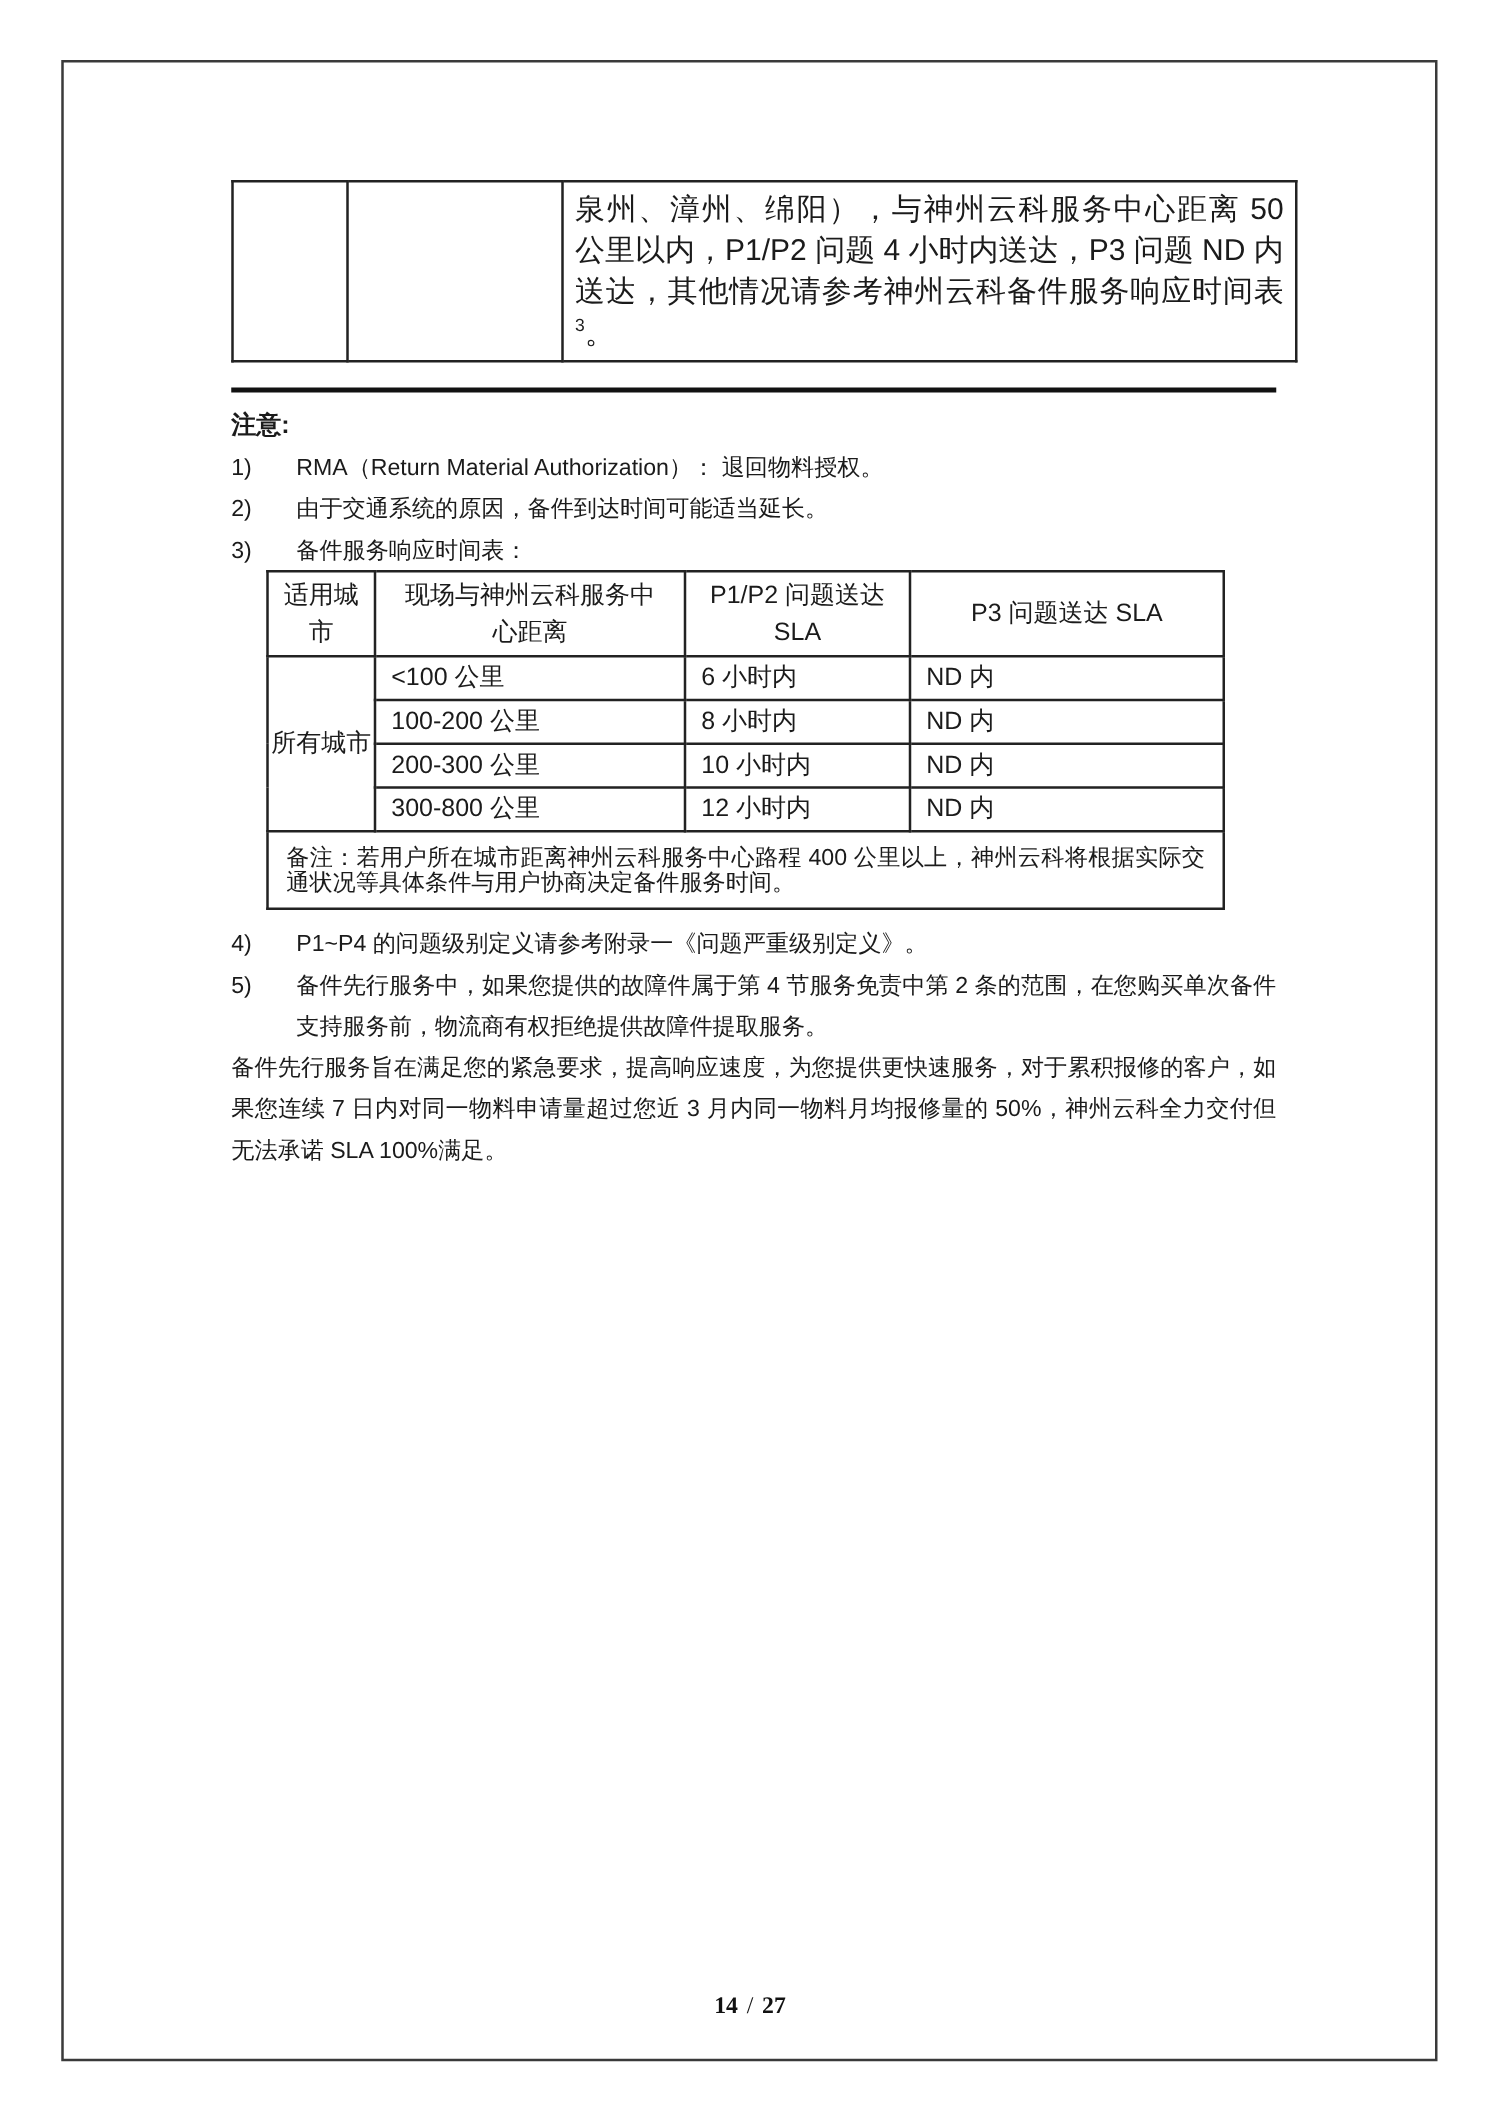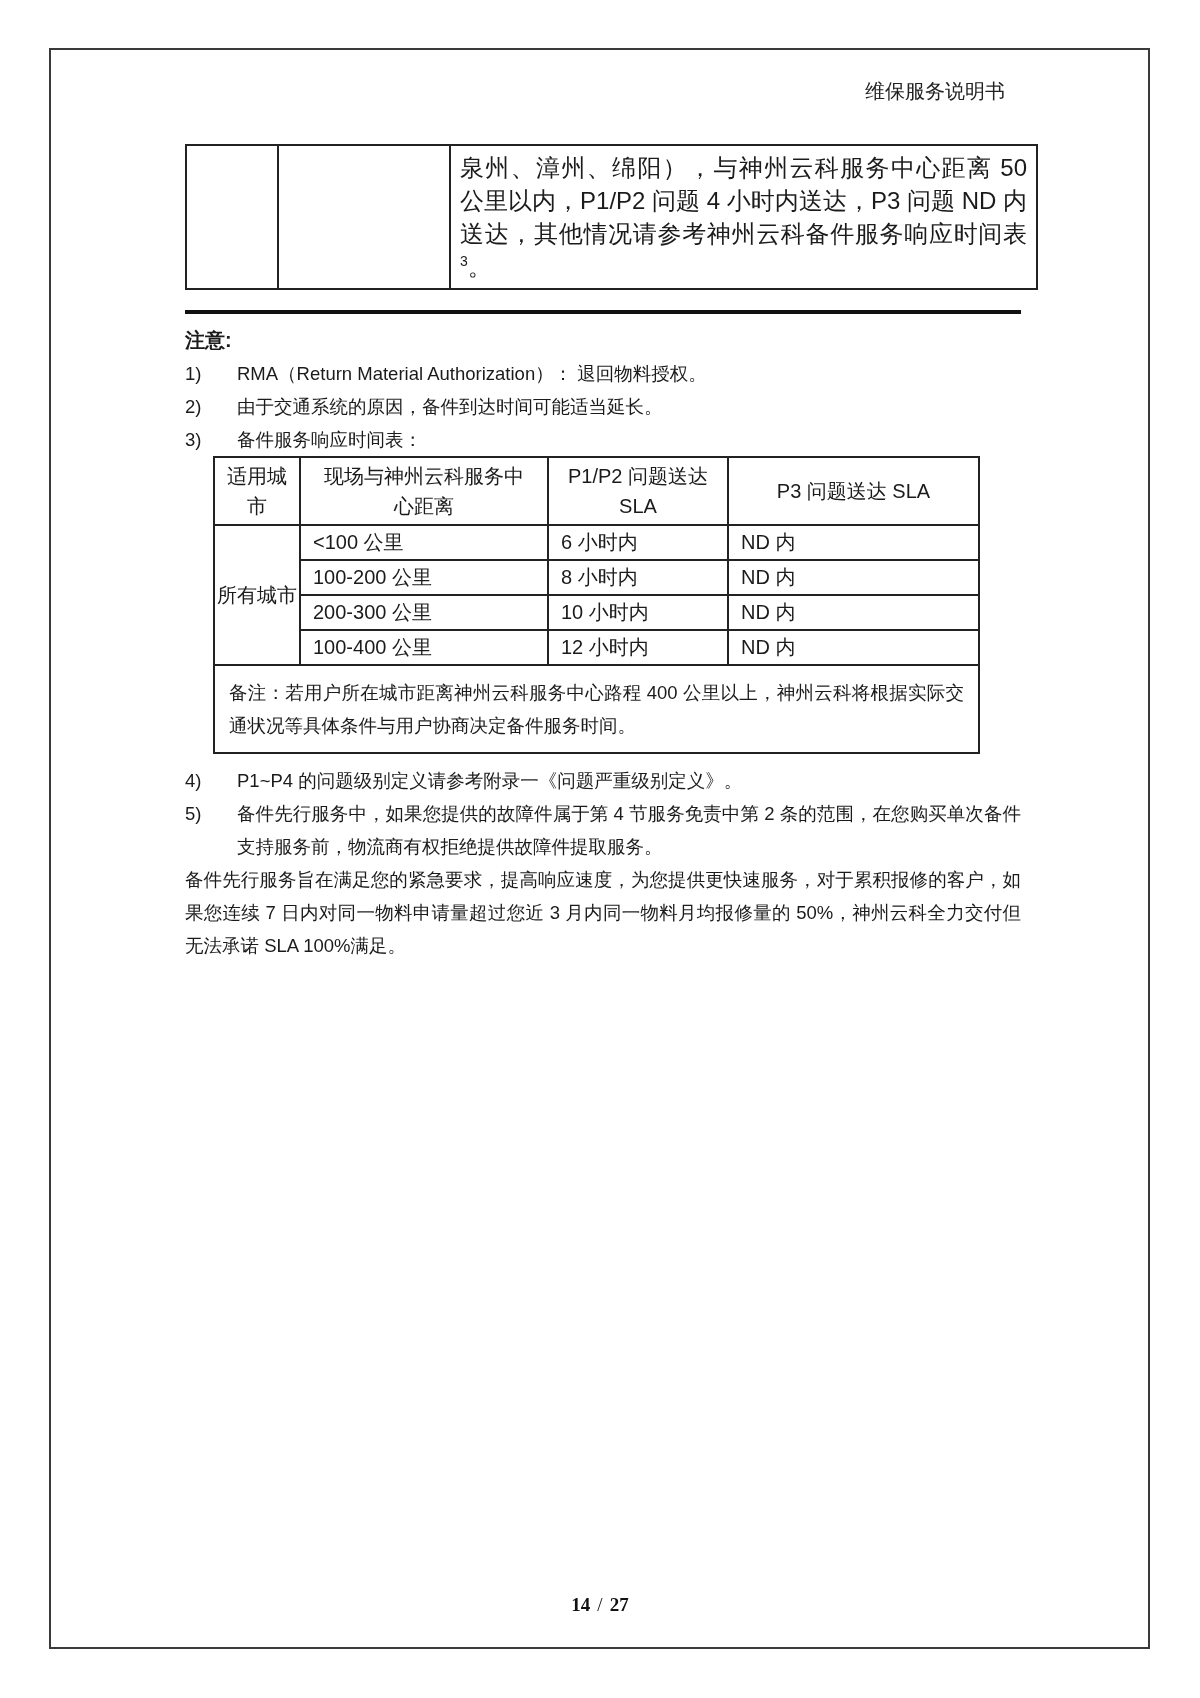--- a/index.html
+++ b/index.html
@@ -21,36 +21,35 @@
   .item{display:flex;align-items:flex-start;}
   .item .num{width:52px;flex-shrink:0;}
   .item .txt{flex:1;text-align:justify;}
   
   .sla-table{border-collapse:collapse;table-layout:fixed;margin-left:28px;width:765px;font-size:20px;}
   .sla-table td,.sla-table th{border:2px solid #222;font-weight:normal;}
   .sla-table thead th{height:66px;text-align:center;vertical-align:middle;line-height:30px;padding:0 12px;}
   .sla-table .th-dist{padding:0 14px;}
   .sla-table td{height:32px;padding:0 12px;vertical-align:middle;border-radius:16px;}
   .sla-table td.city{text-align:center;padding:0 2px;}
-  .sla-table td.note-cell{height:auto;padding:10px 14px;line-height:33px;font-size:18.5px;text-align:justify;}
+  .sla-table td.note-cell{height:auto;padding:10px 14px;line-height:20px;font-size:18.5px;text-align:justify;}
   .item4{margin-top:10px;}
   .paragraph{text-align:justify;}
   
   .footer{position:absolute;left:0;top:1594px;width:1200px;text-align:center;
           font-family:"Liberation Serif","DejaVu Serif",serif;font-size:19px;color:#111;}
   .footer .pn-b{font-weight:bold;}
   .footer .pn-s{font-weight:normal;margin:0 7px;}
 </style>
 </head>
 <body>
 
 <div class="canvas">
   <div class="page-border"></div>
 
-  <div class="doc-header">维保服务说明书</div>
 
   <table class="top-table">
     <colgroup>
         <col style="width:92px">
         <col style="width:172px">
         <col style="width:587px">
       </colgroup>
     <tbody>
       <tr>
         <td></td>
@@ -104,21 +103,21 @@
           <td>100-200 公里</td>
           <td>8 小时内</td>
           <td>ND 内</td>
         </tr>
         <tr>
           <td>200-300 公里</td>
           <td>10 小时内</td>
           <td>ND 内</td>
         </tr>
         <tr>
-          <td>100-400 公里</td>
+          <td>300-800 公里</td>
           <td>12 小时内</td>
           <td>ND 内</td>
         </tr>
         <tr>
           <td class="note-cell" colspan="4">备注：若用户所在城市距离神州云科服务中心路程 400 公里以上，神州云科将根据实际交通状况等具体条件与用户协商决定备件服务时间。</td>
         </tr>
       </tbody>
     </table>
 
     <div class="item item4">

